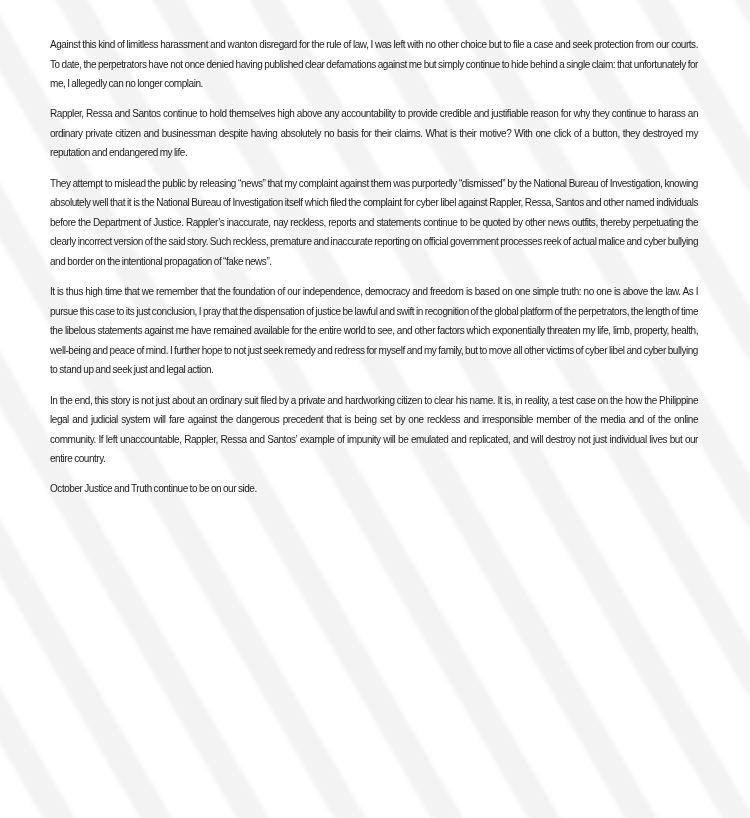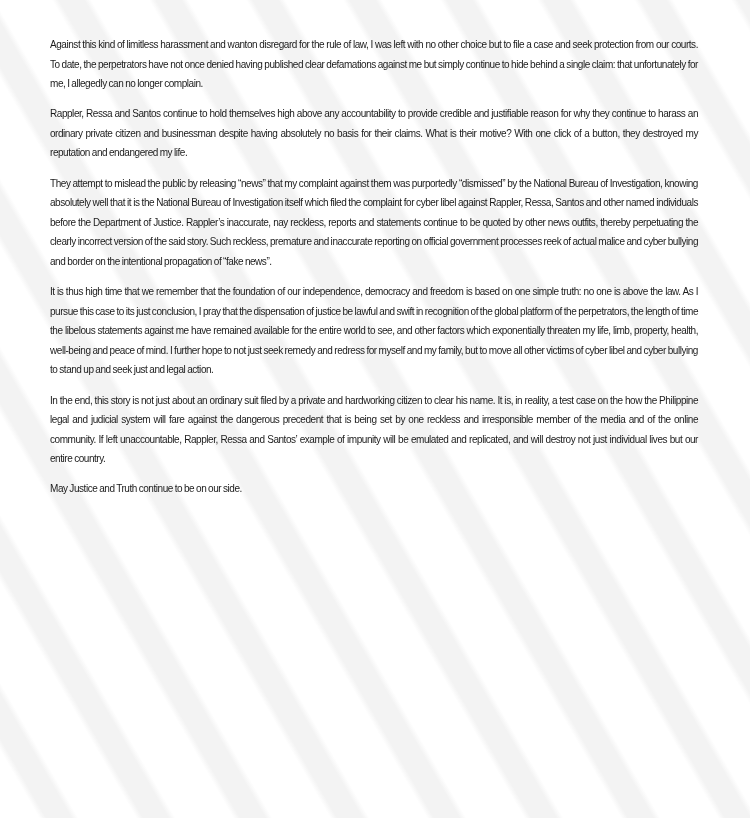--- a/index.html
+++ b/index.html
@@ -43,15 +43,15 @@
 </head>
 <body>
 
 <div class="page">
   <div class="statement">
     <p>Against this kind of limitless harassment and wanton disregard for the rule of law, I was left with no other choice but to file a case and seek protection from our courts. To date, the perpetrators have not once denied having published clear defamations against me but simply continue to hide behind a single claim: that unfortunately for me, I allegedly can no longer complain.</p>
     <p>Rappler, Ressa and Santos continue to hold themselves high above any accountability to provide credible and justifiable reason for why they continue to harass an ordinary private citizen and businessman despite having absolutely no basis for their claims. What is their motive? With one click of a button, they destroyed my reputation and endangered my life.</p>
     <p>They attempt to mislead the public by releasing “news” that my complaint against them was purportedly “dismissed” by the National Bureau of Investigation, knowing absolutely well that it is the National Bureau of Investigation itself which filed the complaint for cyber libel against Rappler, Ressa, Santos and other named individuals before the Department of Justice. Rappler’s inaccurate, nay reckless, reports and statements continue to be quoted by other news outfits, thereby perpetuating the clearly incorrect version of the said story. Such reckless, premature and inaccurate reporting on official government processes reek of actual malice and cyber bullying and border on the intentional propagation of “fake news”.</p>
     <p>It is thus high time that we remember that the foundation of our independence, democracy and freedom is based on one simple truth: no one is above the law. As I pursue this case to its just conclusion, I pray that the dispensation of justice be lawful and swift in recognition of the global platform of the perpetrators, the length of time the libelous statements against me have remained available for the entire world to see, and other factors which exponentially threaten my life, limb, property, health, well-being and peace of mind. I further hope to not just seek remedy and redress for myself and my family, but to move all other victims of cyber libel and cyber bullying to stand up and seek just and legal action.</p>
     <p>In the end, this story is not just about an ordinary suit filed by a private and hardworking citizen to clear his name. It is, in reality, a test case on the how the Philippine legal and judicial system will fare against the dangerous precedent that is being set by one reckless and irresponsible member of the media and of the online community. If left unaccountable, Rappler, Ressa and Santos’ example of impunity will be emulated and replicated, and will destroy not just individual lives but our entire country.</p>
-    <p>May Justice and Truth continue to be on our side.</p>
+    <p>October Justice and Truth continue to be on our side.</p>
   </div>
 </div>
 
 </body></html>

